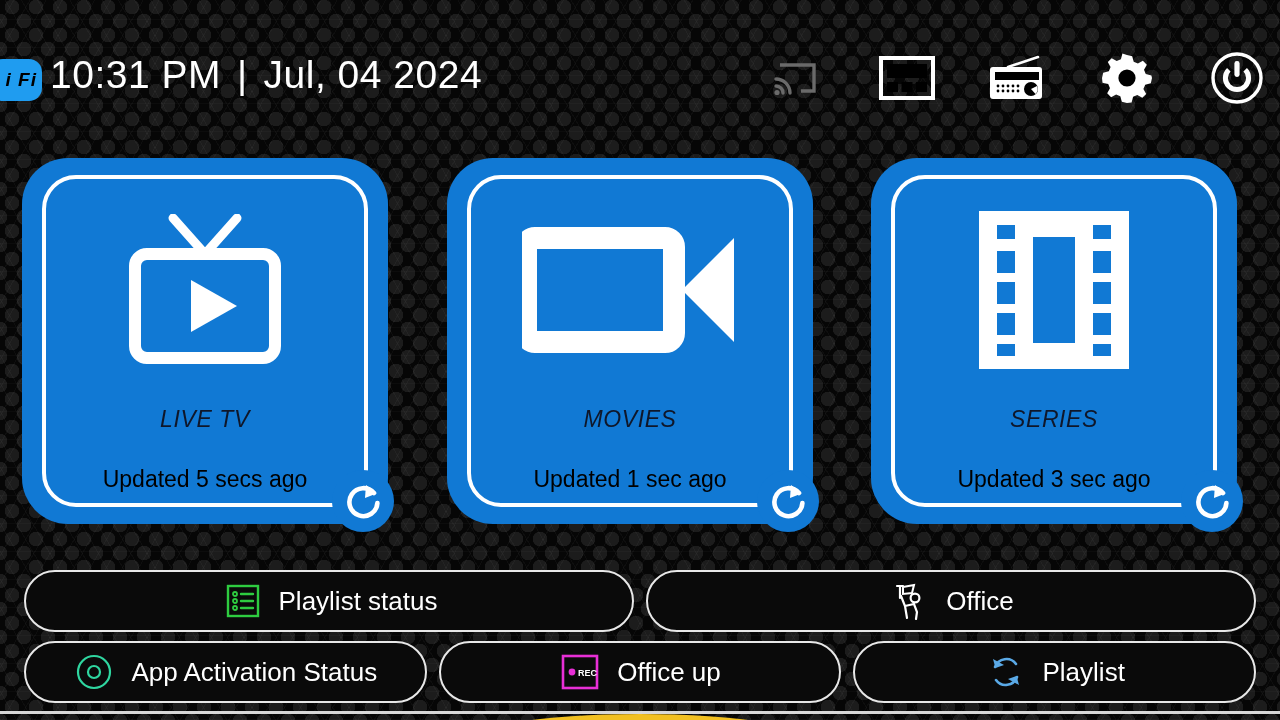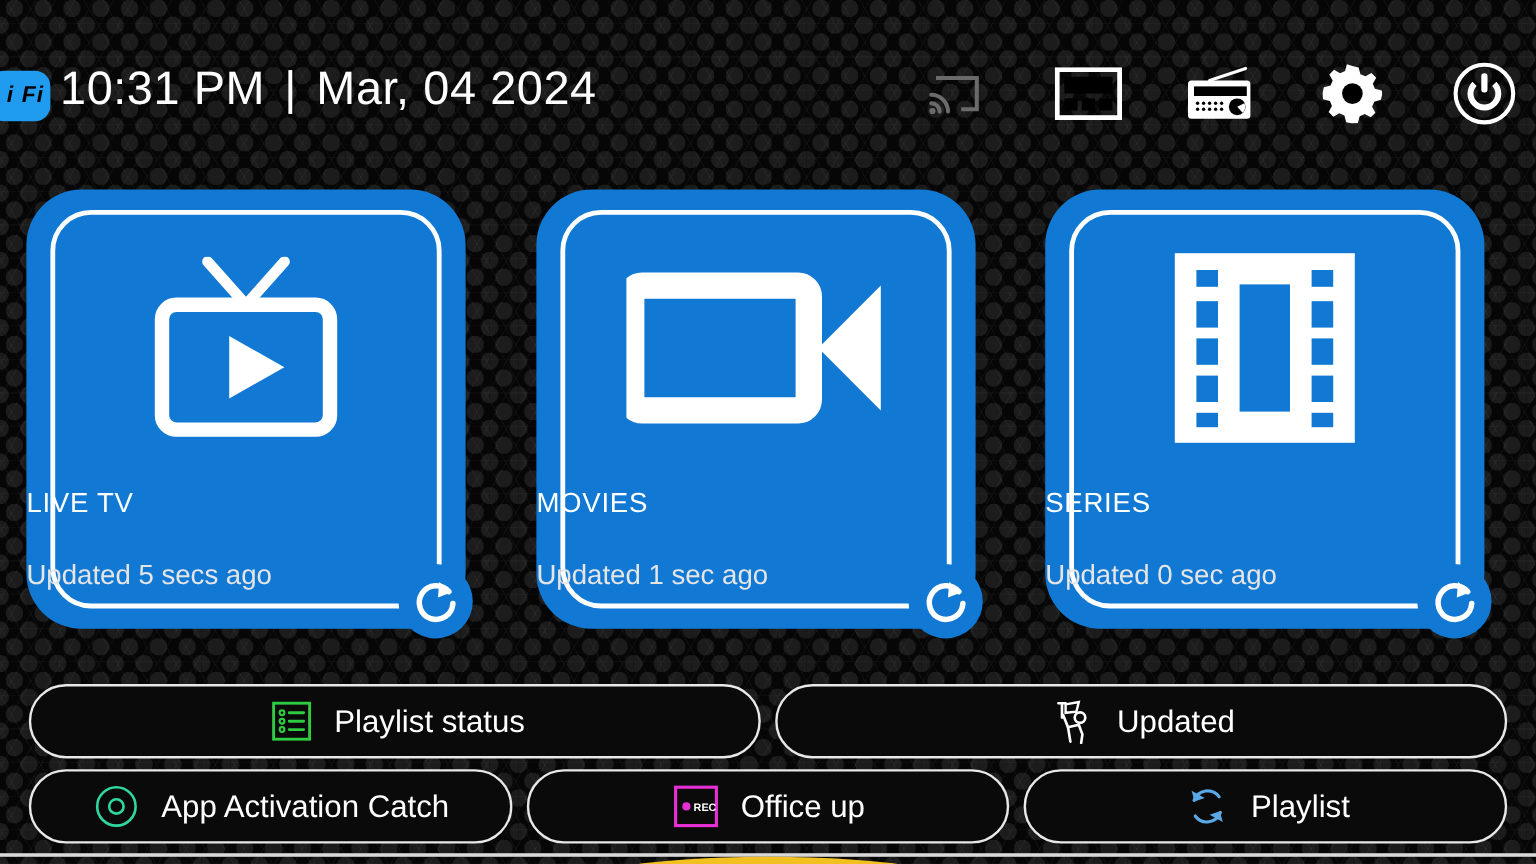--- a/index.html
+++ b/index.html
@@ -62,26 +62,26 @@
   .tile-inner {
     position:absolute; left:20px; top:17px; right:20px; bottom:17px;
     border:4px solid #fff; border-radius:34px;
   }
   .tile-icon {
     position:absolute; left:0; right:0; top:52px;
     height:160px; display:flex; align-items:center; justify-content:center;
   }
   .tile-label {
     position:absolute; left:0; right:0; top:248px;
-    color:#ffffff; font-size:23px;
-    letter-spacing:.6px; font-weight:400;
+    text-align:center; color:#0f172a; font-size:23px;
+    letter-spacing:.6px; font-weight:400;font-style:italic;
   }
   .tile-updated {
     position:absolute; left:0; right:0; top:308px;
-    text-align:left; color:#e5e5e5; font-size:23px; font-weight:400;
+    text-align:center; color:#000000; font-size:23px; font-weight:400;
   }
   .tile-refresh {
     position:absolute; right:-6px; bottom:-8px;
     width:62px; height:62px; border-radius:50%;
     background:#1179d4;
     display:flex; align-items:center; justify-content:center;
   }
 
   
   .btn-grid { position:absolute; left:0; top:570px; width:1280px; }
@@ -112,21 +112,21 @@
 <div id="app">
   <div class="hexmask"></div>
 
   <div class="header">
 
     <div class="wifi-badge">
       <span>i Fi</span>
     </div>
 
     <div class="clock">
-      <span>10:31 PM</span><span class="sep">|</span><span>Mar, 04 2024</span>
+      <span>10:31 PM</span><span class="sep">|</span><span>Jul, 04 2024</span>
     </div>
 
     <div class="hdr-icons">
 
       <div class="hdr-icon">
         <svg width="46" height="38" viewBox="0 0 46 38">
           <path d="M6 6 h34 v26 h-13" fill="none" stroke="#6a6a6a" stroke-width="3.4"></path>
           <path d="M2 20 a14 14 0 0 1 14 14" fill="none" stroke="#6a6a6a" stroke-width="3.4" stroke-linecap="round"></path>
           <path d="M2 27 a7 7 0 0 1 7 7" fill="none" stroke="#6a6a6a" stroke-width="3.4" stroke-linecap="round"></path>
           <circle cx="3" cy="33.5" r="2.6" fill="#6a6a6a"></circle>
@@ -234,21 +234,21 @@
           <rect x="22" y="137" width="18" height="12" fill="#1179d4"></rect>
           <rect x="118" y="18" width="18" height="14" fill="#1179d4"></rect>
           <rect x="118" y="44" width="18" height="22" fill="#1179d4"></rect>
           <rect x="118" y="75" width="18" height="22" fill="#1179d4"></rect>
           <rect x="118" y="106" width="18" height="22" fill="#1179d4"></rect>
           <rect x="118" y="137" width="18" height="12" fill="#1179d4"></rect>
           <rect x="58" y="30" width="42" height="106" fill="#1179d4"></rect>
         </svg>
       </div>
       <div class="tile-label">SERIES</div>
-      <div class="tile-updated">Updated 0 sec ago</div>
+      <div class="tile-updated">Updated 3 sec ago</div>
       <div class="tile-refresh">
         <svg width="44" height="44" viewBox="0 0 44 44">
           <path d="M33 14 a14 14 0 1 0 3.4 10" fill="none" stroke="#fff" stroke-width="4.6" stroke-linecap="round"></path>
           <path d="M25 6 L35.5 14.5 L24 19 Z" fill="#fff"></path>
         </svg>
       </div>
     </div>
   </div>
 
   <div class="btn-grid">
@@ -271,35 +271,35 @@
       <div class="pill">
         <span class="pill-icon">
           <svg width="36" height="38" viewBox="0 0 36 38">
             <path d="M5 4 H11 M8 4 V16" stroke="#fff" stroke-width="2.2" stroke-linecap="round"></path>
             <path d="M11 5 L22 3 L20 11 L11 12 Z" fill="none" stroke="#fff" stroke-width="2"></path>
             <circle cx="23" cy="16" r="4.4" fill="none" stroke="#fff" stroke-width="2.2"></circle>
             <path d="M9 14 L13 24 L15 36" fill="none" stroke="#fff" stroke-width="2.2" stroke-linecap="round"></path>
             <path d="M13 24 L22 22 L25 30 L24 37" fill="none" stroke="#fff" stroke-width="2.2" stroke-linecap="round"></path>
           </svg>
         </span>
-        <span class="pill-label">Updated</span>
+        <span class="pill-label">Office</span>
       </div>
 
     </div>
 
     <div class="btn-row">
 
       <div class="pill">
         <span class="pill-icon">
           <svg width="38" height="38" viewBox="0 0 38 38">
             <circle cx="19" cy="19" r="16" fill="none" stroke="#2fd6a0" stroke-width="2.2"></circle>
             <circle cx="19" cy="19" r="6" fill="none" stroke="#2fd6a0" stroke-width="2.2"></circle>
           </svg>
         </span>
-        <span class="pill-label">App Activation Catch</span>
+        <span class="pill-label">App Activation Status</span>
       </div>
 
       <div class="pill">
         <span class="pill-icon">
           <svg width="38" height="38" viewBox="0 0 38 38">
             <rect x="2" y="3" width="34" height="32" fill="none" stroke="#e82fd6" stroke-width="2.6"></rect>
             <circle cx="11" cy="19" r="3.4" fill="#e82fd6"></circle>
             <text x="17" y="23" font-family="Liberation Sans, sans-serif" font-size="9" font-weight="bold" fill="#fff">REC</text>
           </svg>
         </span>

